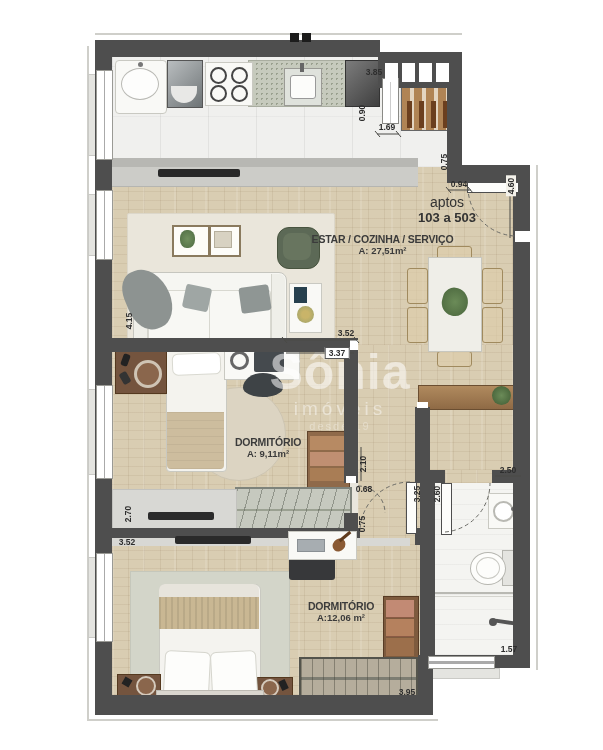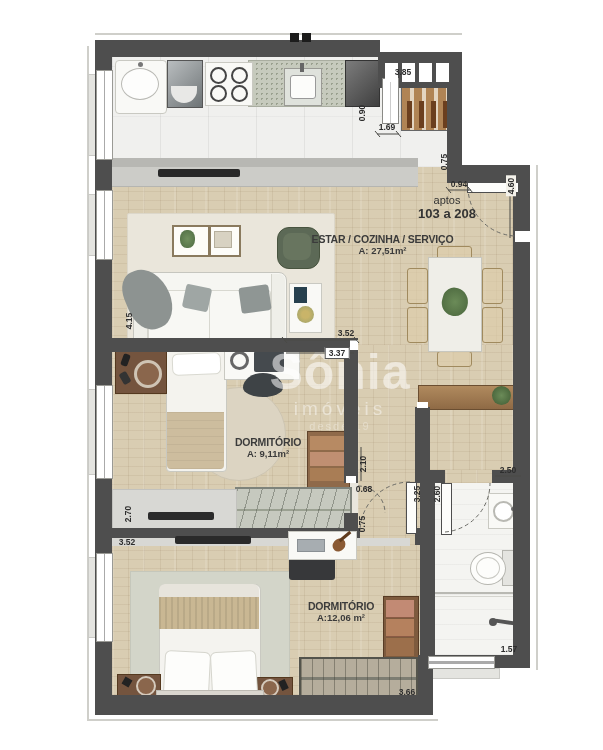--- a/index.html
+++ b/index.html
@@ -30,21 +30,21 @@
   .leaf{position:absolute;background:#fdfdfb;border:1px solid #4e4e4e;z-index:33;}
   .dim{position:absolute;font-size:8.5px;font-weight:600;color:#2e2e2e;white-space:nowrap;
        transform:translate(-50%,-50%);z-index:40;letter-spacing:0;}
   .dim.rot{transform:translate(-50%,-50%) rotate(-90deg);}
   .dim.boxed{background:#ffffff;border:1px solid #555;padding:0 3px;line-height:10px;}
   .dim.pill{background:#f3f1ea;padding:0 2px;}
   .room-label{position:absolute;text-align:center;z-index:40;color:#3b3b3b;}
   .room-name{font-size:10.5px;font-weight:700;letter-spacing:-0.2px;white-space:nowrap;}
   .room-area{font-size:9.5px;font-weight:600;white-space:nowrap;}
   .unit-label{position:absolute;text-align:center;z-index:40;color:#333;}
-  .unit-prefix{font-size:11px;font-weight:400;}
+  .unit-prefix{font-size:14px;font-weight:400;}
   .unit-range{font-size:13px;font-weight:600;}
   #wm{position:absolute;left:225px;top:332px;width:230px;text-align:center;z-index:25;
       color:rgba(255,255,255,0.55);pointer-events:none;}
   #wm .wm-house{font-size:18px;line-height:14px;color:rgba(255,255,255,0.4);}
   #wm .wm-brand{font-size:50px;font-weight:700;line-height:52px;letter-spacing:1px;}
   #wm .wm-sub{font-size:19px;font-weight:400;letter-spacing:4px;color:rgba(255,255,255,0.45);}
   #wm .wm-tag{font-size:11px;letter-spacing:2px;color:rgba(255,255,255,0.32);}
   svg.overlay{position:absolute;left:0;top:0;z-index:34;}
 </style>
 </head>
@@ -257,44 +257,44 @@
     <div class="room-name">DORMITÓRIO</div>
     <div class="room-area">A: 9,11m²</div>
   </div>
   <div class="room-label" style="left:291px;top:600px;width:100px;">
     <div class="room-name">DORMITÓRIO</div>
     <div class="room-area">A:12,06 m²</div>
   </div>
 
   <div class="unit-label" style="left:404px;top:194px;width:86px;">
     <div class="unit-prefix">aptos</div>
-    <div class="unit-range">103 a 208</div>
+    <div class="unit-range">103 a 503</div>
   </div>
 
   <div id="wm">
     <div class="wm-house">⌂</div>
     <div class="wm-brand">Sônia</div>
     <div class="wm-sub">imóveis</div>
     <div class="wm-tag">desde 19</div>
   </div>
 
   <div id="dims-layer">
-      <span class="dim" style="left: 403px; top: 72px;">3.85</span>
+      <span class="dim" style="left: 374px; top: 72px;">3.85</span>
       <span class="dim rot" style="left: 362px; top: 113px;">0.90</span>
       <span class="dim" style="left: 387px; top: 127px;">1.69</span>
       <span class="dim rot" style="left: 444px; top: 162px;">0.75</span>
       <span class="dim" style="left: 459px; top: 184px;">0.94</span>
       <span class="dim rot pill" style="left: 511px; top: 186px;">4.60</span>
       <span class="dim rot" style="left: 129px; top: 321px;">4.15</span>
       <span class="dim" style="left: 346px; top: 333px;">3.52</span>
       <span class="dim boxed" style="left: 337px; top: 353px;">3.37</span>
       <span class="dim rot" style="left: 363px; top: 464px;">2.10</span>
       <span class="dim" style="left: 364px; top: 489px;">0.68</span>
       <span class="dim rot" style="left: 362px; top: 524px;">0.75</span>
       <span class="dim rot" style="left: 128px; top: 514px;">2.70</span>
       <span class="dim" style="left: 127px; top: 542px;">3.52</span>
       <span class="dim rot" style="left: 417px; top: 494px;">3.25</span>
       <span class="dim rot" style="left: 437px; top: 494px;">2.60</span>
       <span class="dim" style="left: 508px; top: 470px;">2.50</span>
       <span class="dim" style="left: 509px; top: 649px;">1.57</span>
-      <span class="dim" style="left: 407px; top: 692px;">3.66</span>
+      <span class="dim" style="left: 407px; top: 692px;">3.95</span>
     </div>
 </div>
 
 </body></html>

